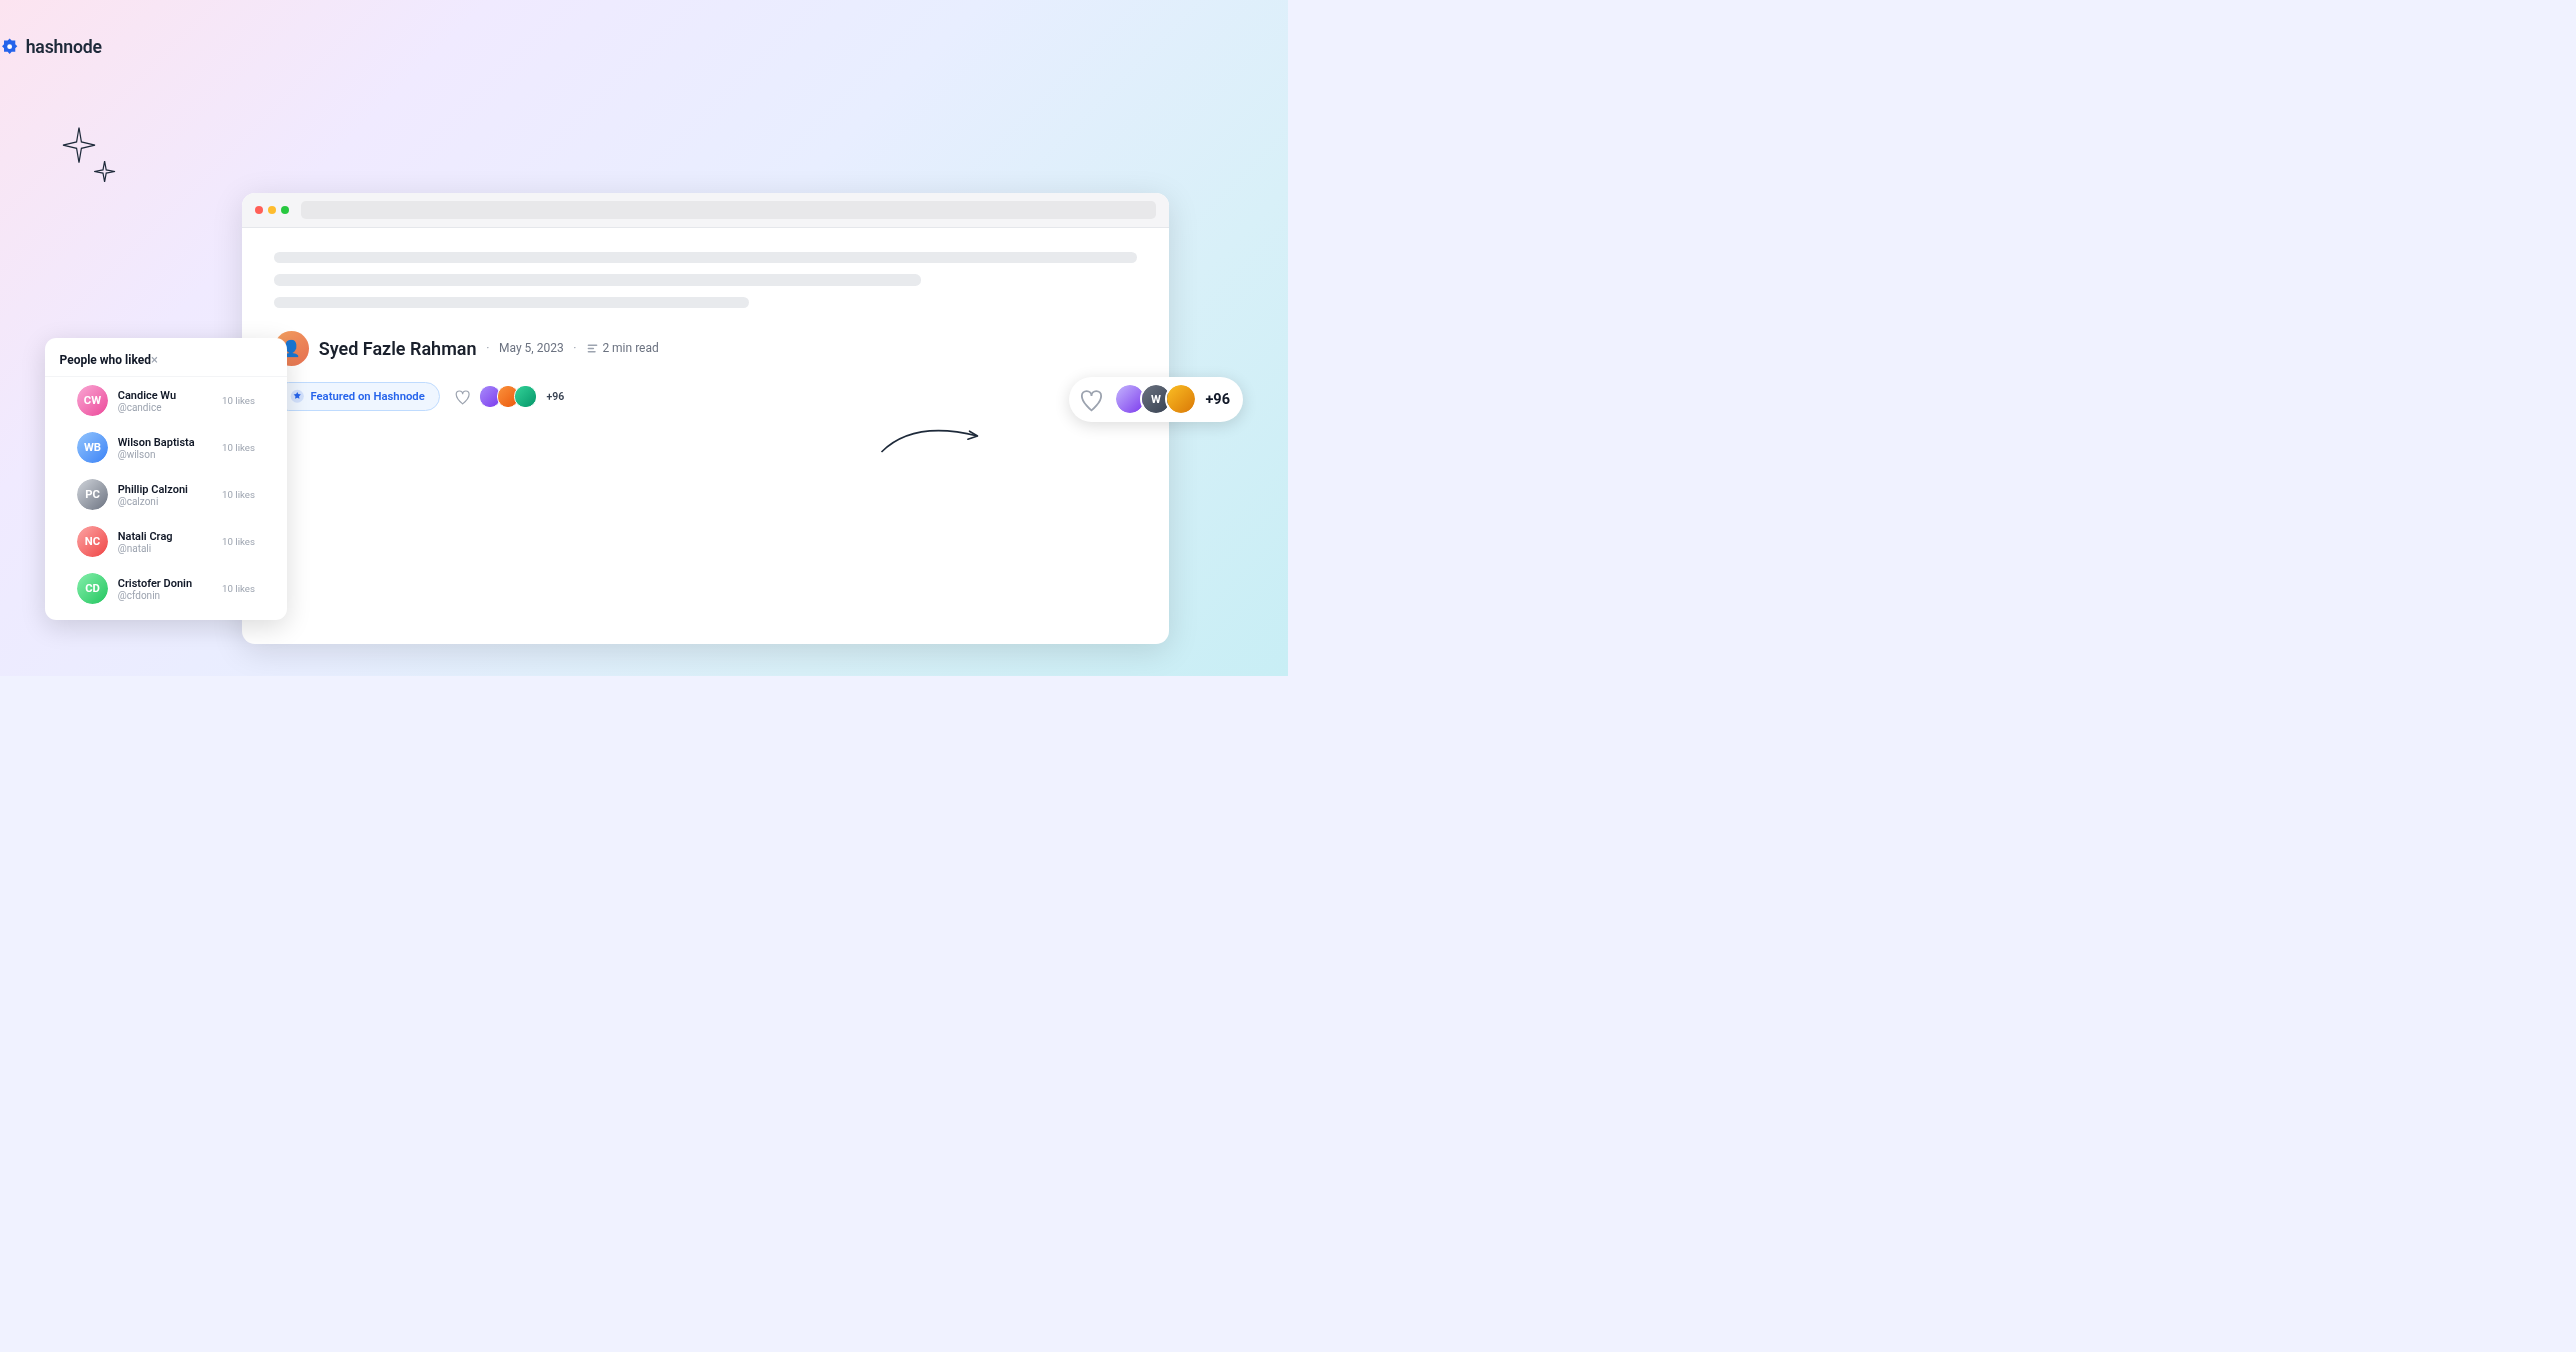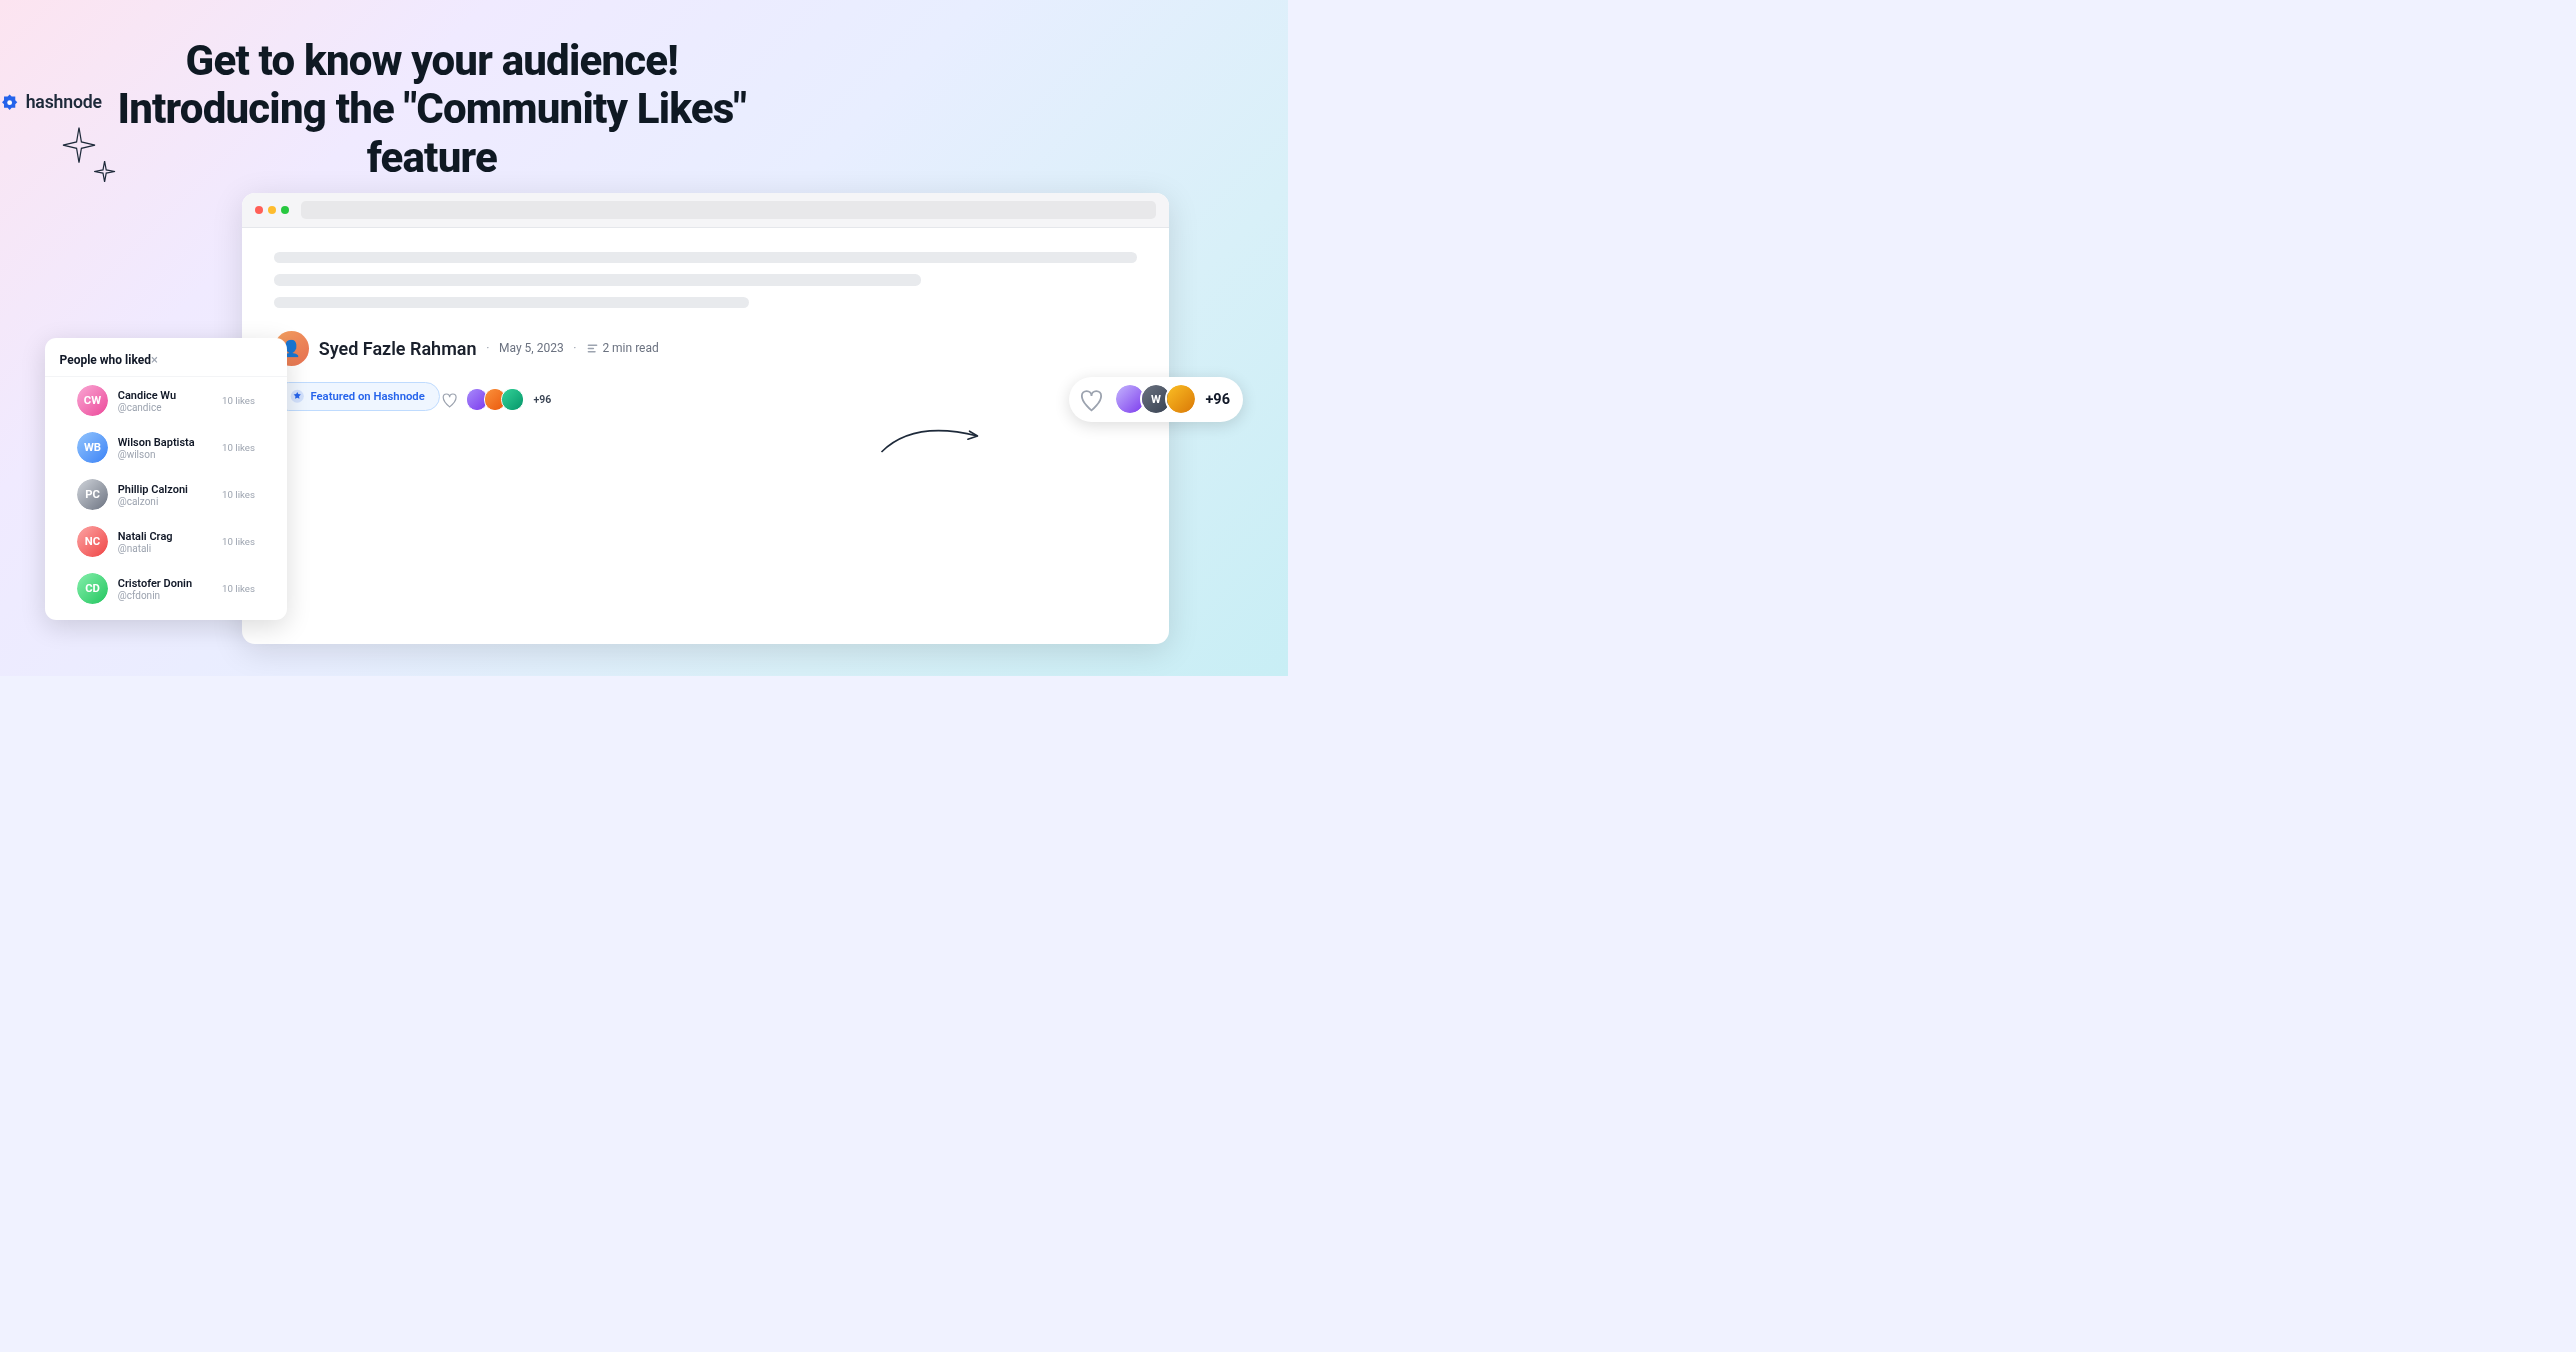--- a/index.html
+++ b/index.html
@@ -164,21 +164,22 @@
       color: #6b7280;
     }
 
     .dot-sep {
       color: #9ca3af;
     }
 
     
     .actions-row {
       display: flex;
-      align-items: flex-end;
+      align-items: center;
+      gap: 13px;
       margin-top: 13px;
     }
 
     .featured-badge {
       display: flex;
       align-items: center;
       gap: 6.4px;
       background: #eff6ff;
       border: 0.8px solid #bfdbfe;
       border-radius: 19.3px;
@@ -407,24 +408,20 @@
   </svg>
 </div>
 
 <div class="header">
   <div class="logo-row">
     <svg class="logo-icon" viewBox="0 0 24 24" fill="none" xmlns="http://www.w3.org/2000/svg">
       <path d="M12 2L14.5 4.5L19 4.5L19 9L21.5 11.5L19 14L19 18.5L14.5 18.5L12 21L9.5 18.5L5 18.5L5 14L2.5 11.5L5 9L5 4.5L9.5 4.5Z" fill="#2563eb"></path>
       <circle cx="12" cy="12" r="3" fill="white"></circle>
     </svg>
     <span class="logo-text">hashnode</span>
-  </div>
-  <div class="headline">
-    <div>Get to know your audience!</div>
-    <div>Introducing the "Community Likes" feature</div>
   </div>
 </div>
 
 <div class="browser-mockup">
   <div class="browser-top">
     <div class="browser-dot red"></div>
     <div class="browser-dot yellow"></div>
     <div class="browser-dot green"></div>
     <div class="browser-address"></div>
   </div>

